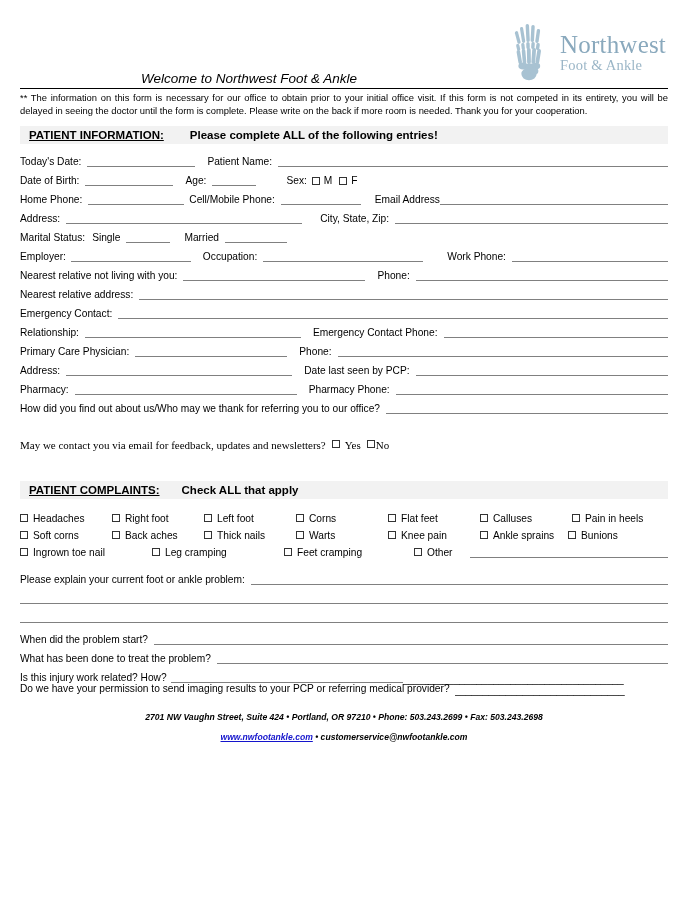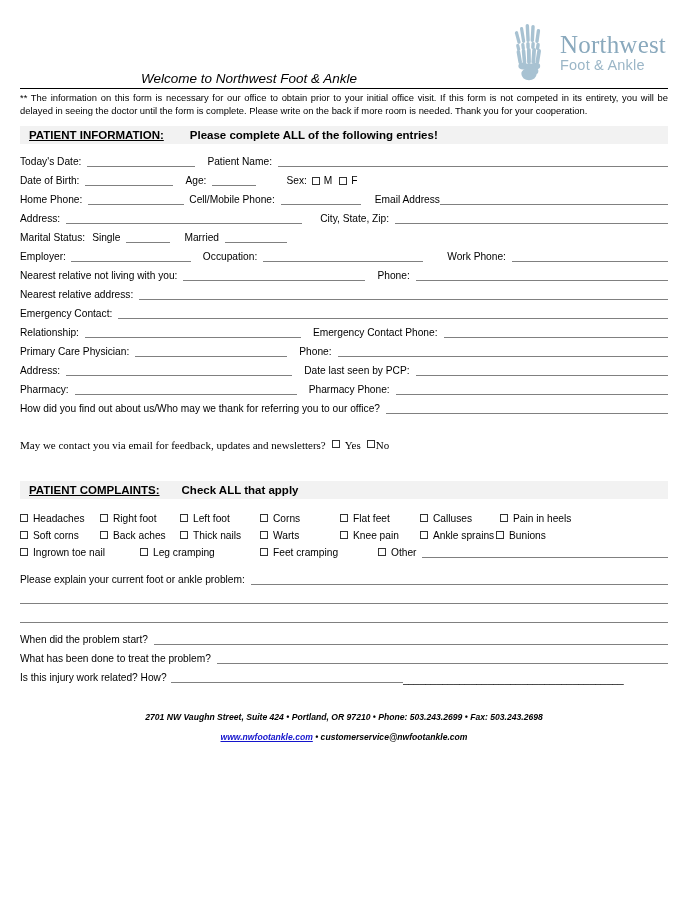--- a/index.html
+++ b/index.html
@@ -21,21 +21,21 @@
     display: flex; align-items: center; gap: 6px;
   }
   .logo-mark { width: 44px; height: 60px; display: block; }
   .logo-text { line-height: 1.0; color: #8aa9bd; }
   .logo-name {
     font-family: "Liberation Serif", serif;
     font-size: 25px; letter-spacing: .2px; color: #8aa9bd;
     display: block;
   }
   .logo-sub {
-    font-family: Liberation Sans, sans-serif;
+    font-family: Liberation Serif, serif;
     font-size: 14.5px; letter-spacing: .2px; color: #9bb6c7;
     display: block; margin-top: 1px;
   }
 
   
   .welcome {
     position: absolute; top: 71px; left: 105px;
     font-style: italic; font-size: 13.5px; font-weight: 400;
     white-space: nowrap;
     margin-left: 36px;
@@ -98,21 +98,21 @@
     width: 8px; height: 8px;
     border: 1px solid #333;
     background: #fff;
     flex: none;
     position: relative;
     top: -1px;
   }
 
   .complaint-row {
     display: flex; align-items: center;
-    font-size: 10.2px; height: 17px; white-space: nowrap;
+    font-size: 10.2px; height: 17px; white-space: nowrap; gap: 12px;
   }
   .cit { display: flex; align-items: center; gap: 5px; flex: none; }
 
   .serif-q {
     font-family: "Liberation Serif", serif;
     font-size: 11px;
     display: flex; align-items: center; height: 19px; white-space: nowrap;
   }
 
   
@@ -432,20 +432,25 @@
       <span class="lbl">What has been done to treat the problem?</span>
       <span class="ln grow" style="margin-left:6px;"></span>
     </div>
 
     <div class="row" style="align-items:flex-end;">
       <span class="lbl">Is this injury work related? How?</span>
       <span class="ln" style="width:232px; margin-left:4px;"></span>
       <span class="uln" style="position:relative; top:2px;">_______________________________________</span>
     </div>
 
+    <div class="row" style="align-items:baseline;">
+      <span class="lbl">Do we have your permission to send imaging results to your PCP or referring medical provider?</span>
+      <span class="sp" style="width:5px"></span>
+      <span class="uln" style="position:relative; top:2px;">______________________________</span>
+    </div>
 
   </div>
 
   <div class="footer">
     <div class="l1">2701 NW Vaughn Street, Suite 424 • Portland, OR 97210 •  Phone:  503.243.2699  •  Fax: 503.243.2698</div>
     <div class="l2">
       <span class="url">www.nwfootankle.com</span><span> • </span><span>customerservice@nwfootankle.com</span>
     </div>
   </div>
 

